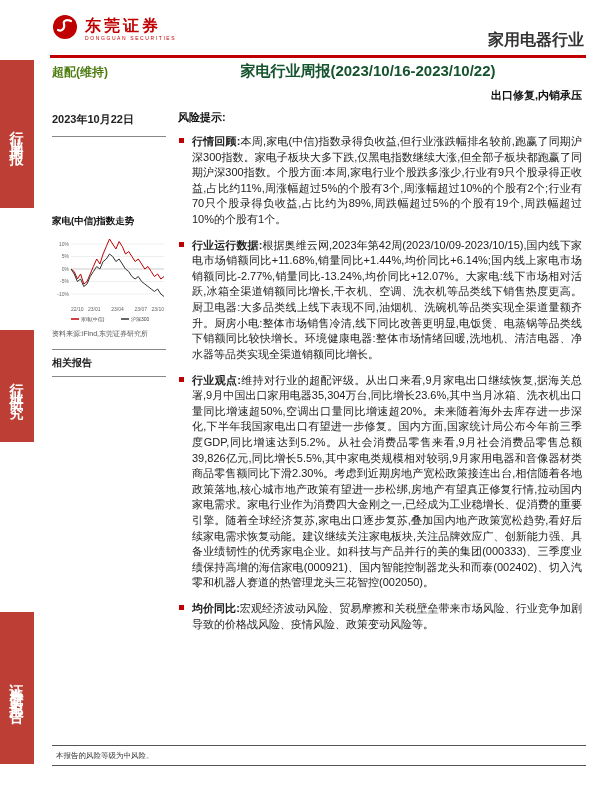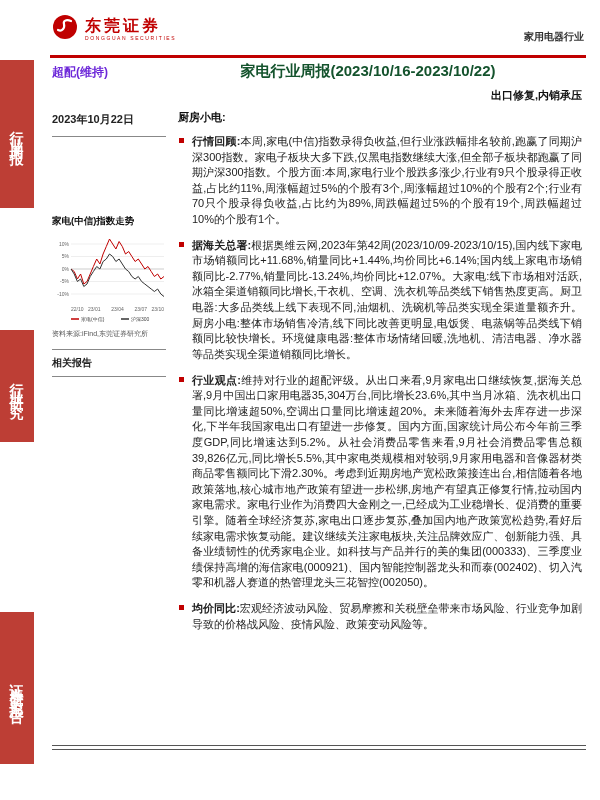--- a/index.html
+++ b/index.html
@@ -14,25 +14,25 @@
          font-weight:bold;font-size:14px;letter-spacing:7px;}
   .strip1{top:60px;height:148px;}
   .strip2{top:330px;height:112px;}
   .strip3{top:612px;height:152px;letter-spacing:5px;}
 
   
   .logo-row{position:absolute;left:52px;top:14px;display:flex;align-items:center;gap:7px;}
   .brand-col{display:flex;flex-direction:column;}
   .brand-cn{color:#c00000;font-weight:bold;font-size:16px;letter-spacing:3px;line-height:1.1;}
   .brand-en{color:#c00000;font-size:5px;letter-spacing:1.6px;}
-  .industry{position:absolute;right:16px;top:30px;font-size:10px;font-weight:bold;color:#333;}
+  .industry{position:absolute;right:16px;top:30px;font-size:16px;font-weight:bold;color:#333;}
   .red-rule{position:absolute;left:50px;right:14px;top:55px;height:3px;background:#c00000;}
 
   
-  .rating{position:absolute;left:52px;top:64px;font-size:12px;font-weight:bold;color:#6d28d9;}
+  .rating{position:absolute;left:52px;top:64px;font-size:12px;font-weight:bold;color:#4d7c0f;}
   .report-title{position:absolute;left:150px;right:14px;top:62px;text-align:center;
                 font-size:15px;font-weight:bold;color:#14532d;}
   .subtitle{position:absolute;right:18px;top:88px;font-size:11px;font-weight:bold;color:#111;text-align:center;}
 
   
   .left-col{position:absolute;left:52px;top:112px;width:114px;}
   .date{font-size:11px;font-weight:bold;margin-bottom:9px;}
   .divider{border-top:1px solid #888;margin:6px 0;}
   .analyst{font-size:8.5px;line-height:1.62;color:#333;}
   .chart-block{margin-top:78px;}
@@ -113,41 +113,42 @@
           </svg>
       </div>
       <div class="source">资料来源:iFind,东莞证券研究所</div>
     </div>
     <div class="divider" style="margin-top:10px;"></div>
     <div class="related">相关报告</div>
     <div class="divider"></div>
   </div>
 
   <div class="main-col">
-    <div class="points-title">厨房小电:</div>
+    <div class="points-title">风险提示:</div>
 
     <div class="bullet">
       <span class="sq"></span>
       <span class="lead">行情回顾:</span><span>本周,家电(中信)指数录得负收益,但行业涨跌幅排名较前,跑赢了同期沪深300指数。家电子板块大多下跌,仅黑电指数继续大涨,但全部子板块都跑赢了同期沪深300指数。个股方面:本周,家电行业个股跌多涨少,行业有9只个股录得正收益,占比约11%,周涨幅超过5%的个股有3个,周涨幅超过10%的个股有2个;行业有70只个股录得负收益,占比约为89%,周跌幅超过5%的个股有19个,周跌幅超过10%的个股有1个。</span>
     </div>
 
     <div class="bullet">
       <span class="sq"></span>
-      <span class="lead">据海关总署:</span><span>根据奥维云网,2023年第42周(2023/10/09-2023/10/15),国内线下家电市场销额同比+11.68%,销量同比+1.44%,均价同比+6.14%;国内线上家电市场销额同比-2.77%,销量同比-13.24%,均价同比+12.07%。大家电:线下市场相对活跃,冰箱全渠道销额同比增长,干衣机、空调、洗衣机等品类线下销售热度更高。厨卫电器:大多品类线上线下表现不同,油烟机、洗碗机等品类实现全渠道量额齐升。厨房小电:整体市场销售冷清,线下同比改善更明显,电饭煲、电蒸锅等品类线下销额同比较快增长。环境健康电器:整体市场情绪回暖,洗地机、清洁电器、净水器等品类实现全渠道销额同比增长。</span>
+      <span class="lead">行业运行数据:</span><span>根据奥维云网,2023年第42周(2023/10/09-2023/10/15),国内线下家电市场销额同比+11.68%,销量同比+1.44%,均价同比+6.14%;国内线上家电市场销额同比-2.77%,销量同比-13.24%,均价同比+12.07%。大家电:线下市场相对活跃,冰箱全渠道销额同比增长,干衣机、空调、洗衣机等品类线下销售热度更高。厨卫电器:大多品类线上线下表现不同,油烟机、洗碗机等品类实现全渠道量额齐升。厨房小电:整体市场销售冷清,线下同比改善更明显,电饭煲、电蒸锅等品类线下销额同比较快增长。环境健康电器:整体市场情绪回暖,洗地机、清洁电器、净水器等品类实现全渠道销额同比增长。</span>
     </div>
 
     <div class="bullet">
       <span class="sq"></span>
       <span class="lead">行业观点:</span><span>维持对行业的超配评级。从出口来看,9月家电出口继续恢复,据海关总署,9月中国出口家用电器35,304万台,同比增长23.6%,其中当月冰箱、洗衣机出口量同比增速超50%,空调出口量同比增速超20%。未来随着海外去库存进一步深化,下半年我国家电出口有望进一步修复。国内方面,国家统计局公布今年前三季度GDP,同比增速达到5.2%。从社会消费品零售来看,9月社会消费品零售总额39,826亿元,同比增长5.5%,其中家电类规模相对较弱,9月家用电器和音像器材类商品零售额同比下滑2.30%。考虑到近期房地产宽松政策接连出台,相信随着各地政策落地,核心城市地产政策有望进一步松绑,房地产有望真正修复行情,拉动国内家电需求。家电行业作为消费四大金刚之一,已经成为工业稳增长、促消费的重要引擎。随着全球经济复苏,家电出口逐步复苏,叠加国内地产政策宽松趋势,看好后续家电需求恢复动能。建议继续关注家电板块,关注品牌效应广、创新能力强、具备业绩韧性的优秀家电企业。如科技与产品并行的美的集团(000333)、三季度业绩保持高增的海信家电(000921)、国内智能控制器龙头和而泰(002402)、切入汽零和机器人赛道的热管理龙头三花智控(002050)。</span>
     </div>
 
     <div class="bullet">
       <span class="sq"></span>
       <span class="lead">均价同比:</span><span>宏观经济波动风险、贸易摩擦和关税壁垒带来市场风险、行业竞争加剧导致的价格战风险、疫情风险、政策变动风险等。</span>
     </div>
   </div>
 
   <div class="footer">
     <div class="f-line"></div>
+    <div class="f-text">本报告的风险等级为中风险。</div>
     <div class="f-line"></div>
   </div>
 
 </div>
 
 </body></html>

